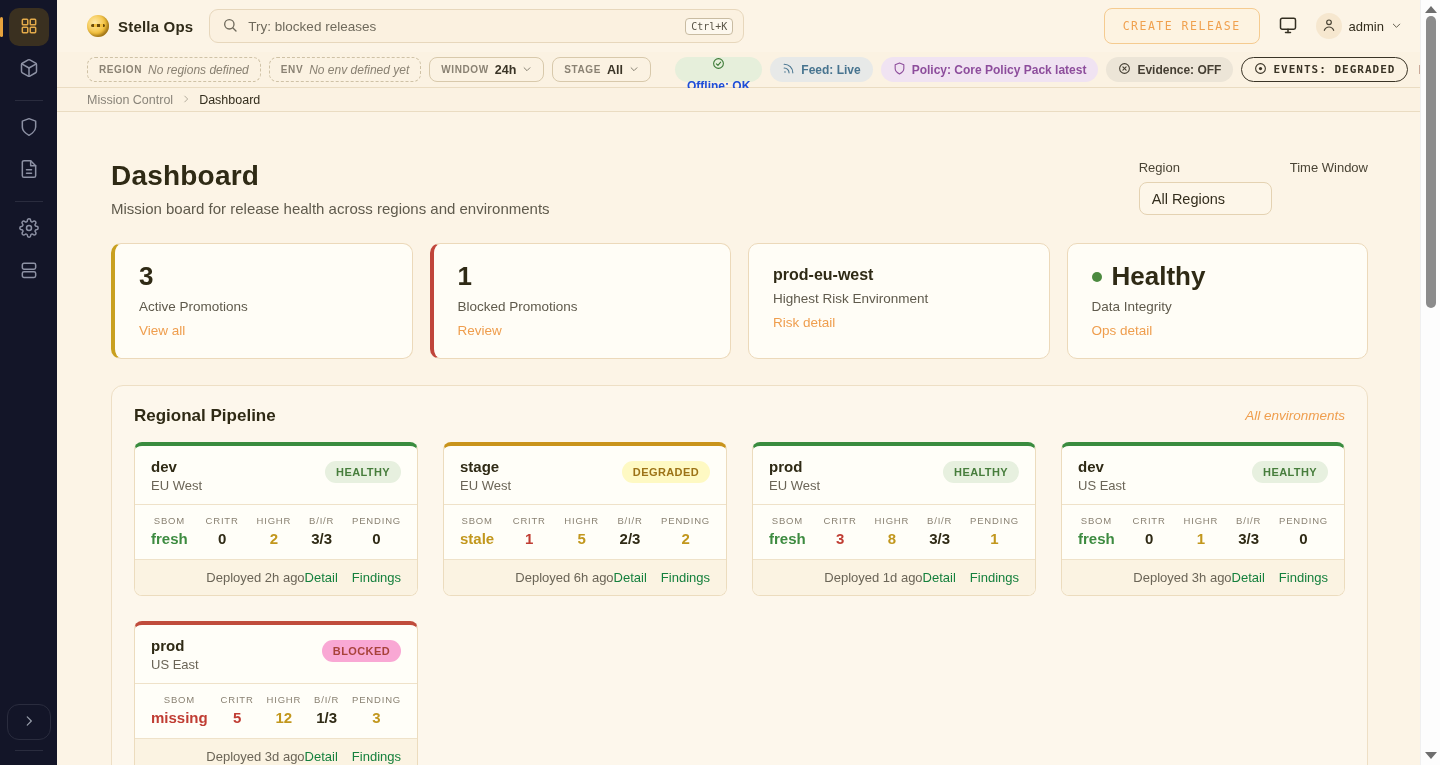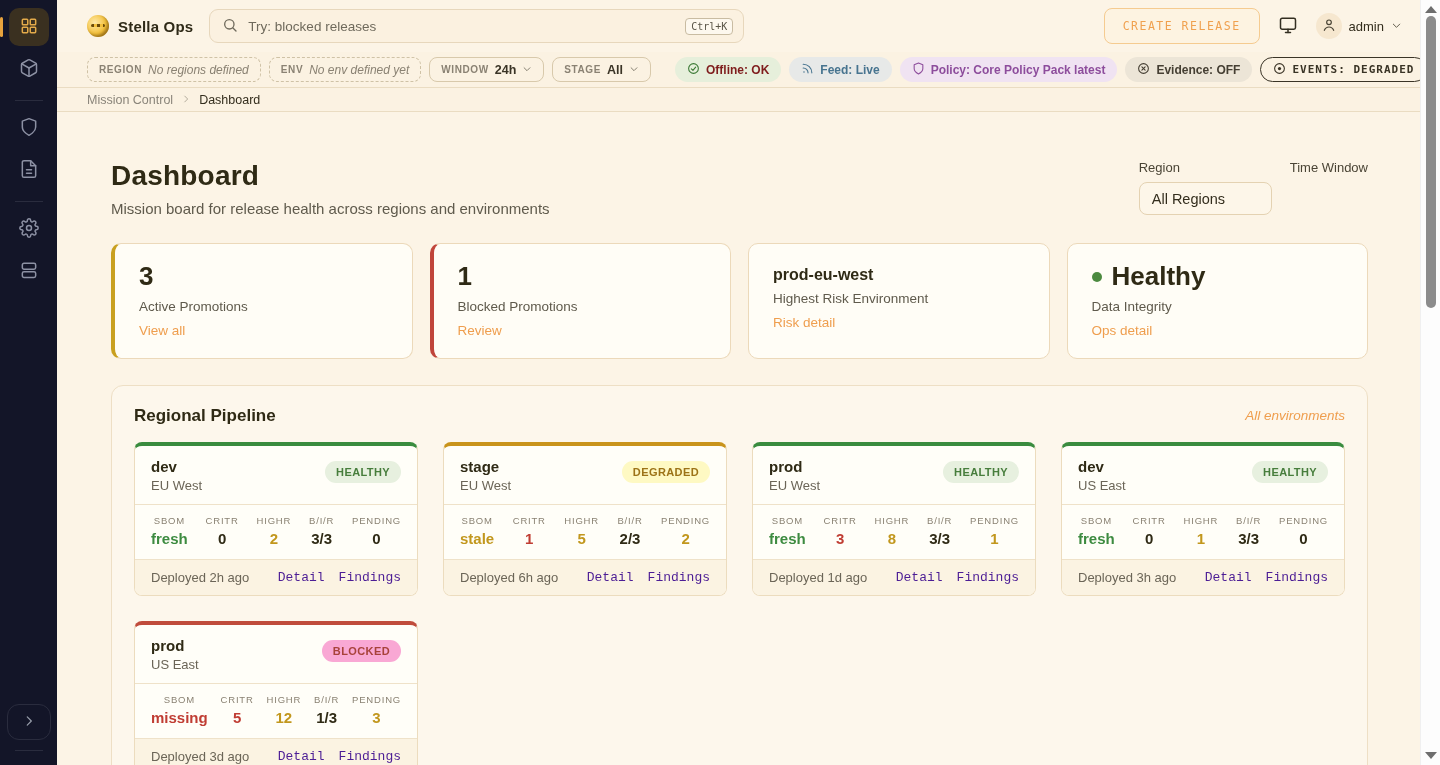--- a/index.html
+++ b/index.html
@@ -48,21 +48,21 @@
   .ctx-chip { height:25px; display:flex; align-items:center; gap:6px; padding:0 11px; border-radius:8px; font-size:11px; }
   .ctx-chip .c-label { font-size:10px; font-weight:bold; letter-spacing:.6px; color:#8a8273; }
   .chip-dashed { border:1px dashed #cfc2a6; color:#8a8273; }
   .chip-dashed .c-val { font-style:italic; font-size:12px; color:#8a8273; }
   .chip-solid { border:1px solid #d8c9ab; color:#3a3426; cursor:pointer; }
   .chip-solid .c-val { font-weight:bold; font-size:12.5px; color:#3a3426; }
   .chip-solid svg { width:10px; height:10px; stroke:#6f6a5c; fill:none; stroke-width:2; stroke-linecap:round; stroke-linejoin:round; }
   .ctx-sep { width:1px; height:18px; background:#ddcfb3; margin:0 4px; }
   .pill { height:25px; display:flex; align-items:center; gap:6px; padding:0 12px; border-radius:13px; font-size:12px; font-weight:bold; }
   .pill svg { width:13px; height:13px; fill:none; stroke-width:2; stroke-linecap:round; stroke-linejoin:round; }
-  .pill-green { background:#e6efdb; color:#7f1d1d; } .pill-green svg { stroke:#3c7a36; }
+  .pill-green { background:#e6efdb; color:#1d4ed8;flex-direction:column; } .pill-green svg { stroke:#3c7a36; }
   .pill-blue  { background:#e7e9e8; color:#47748f; } .pill-blue svg { stroke:#47748f; }
   .pill-purple{ background:#f0e3f2; color:#8d4d9c; } .pill-purple svg { stroke:#8d4d9c; }
   .pill-gray  { background:#ece5d7; color:#453f33; } .pill-gray svg { stroke:#453f33; }
   .pill-outline { background:transparent; border:1.5px solid #3a3426; color:#3a3426; border-radius:14px; font-family:"DejaVu Sans Mono", monospace; font-weight:bold; font-size:11px; letter-spacing:1px; }
   .pill-outline svg { stroke:#3a3426; }
   .ctx-error { font-size:12px; color:#a06b58; margin-left:2px; }
 
   
   .crumb-bar { height:24px; display:flex; align-items:center; gap:8px; padding:0 30px; font-size:12.5px; border-bottom:1px solid #eadcc2; background:#fbf2e2; flex-shrink:0; }
   .crumb-parent { color:#8a857a; cursor:pointer; }
@@ -106,24 +106,24 @@
   .badge-degraded { background:#fef9c3; color:#9c7317; }
   .badge-blocked  { background:#f9a8d4; color:#a8423a; }
   .metrics { display:flex; justify-content:space-between; padding:10px 16px 12px; border-top:1px solid #efe2c9; }
   .metric { text-align:center; }
   .m-label { font-size:9.5px; letter-spacing:.8px; color:#8a8273; margin-bottom:4px; }
   .m-value { font-size:15px; font-weight:bold; }
   .v-dark  { color:#2f2a15; }
   .v-green { color:#3d8b40; }
   .v-amber { color:#c2971d; }
   .v-red   { color:#c03d33; }
-  .pcard-foot { display:flex; justify-content:space-between; align-items:center; padding:10px 16px; border-top:1px solid #efe2c9; background:#fbf3e2; }
+  .pcard-foot { display:flex; justify-content:flex-end; align-items:center; padding:10px 16px; border-top:1px solid #efe2c9; background:#fbf3e2; }
   .deployed { font-size:13px; color:#6b6557; }
   .foot-links { display:flex; gap:14px; }
-  .foot-link { font-size:13px; color:#4c1d95; cursor:pointer; text-decoration:none;font-family:Liberation Mono, monospace; }
+  .foot-link { font-size:13px; color:#15803d; cursor:pointer; text-decoration:none; }
 
   
   .scrollbar { width:20px; background:#fdfdfd; border-left:1px solid #f0f0f0; flex-shrink:0; position:relative; }
   .sb-arrow { position:absolute; left:4px; width:0; height:0; border-left:6px solid transparent; border-right:6px solid transparent; }
   .sb-up { top:6px; border-bottom:7px solid #6e6e6e; }
   .sb-down { bottom:6px; border-top:7px solid #6e6e6e; }
   .sb-thumb { position:absolute; top:16px; left:5px; width:10px; height:292px; background:#8c8c8c; border-radius:6px; }
 </style>
 </head>
 <body>

